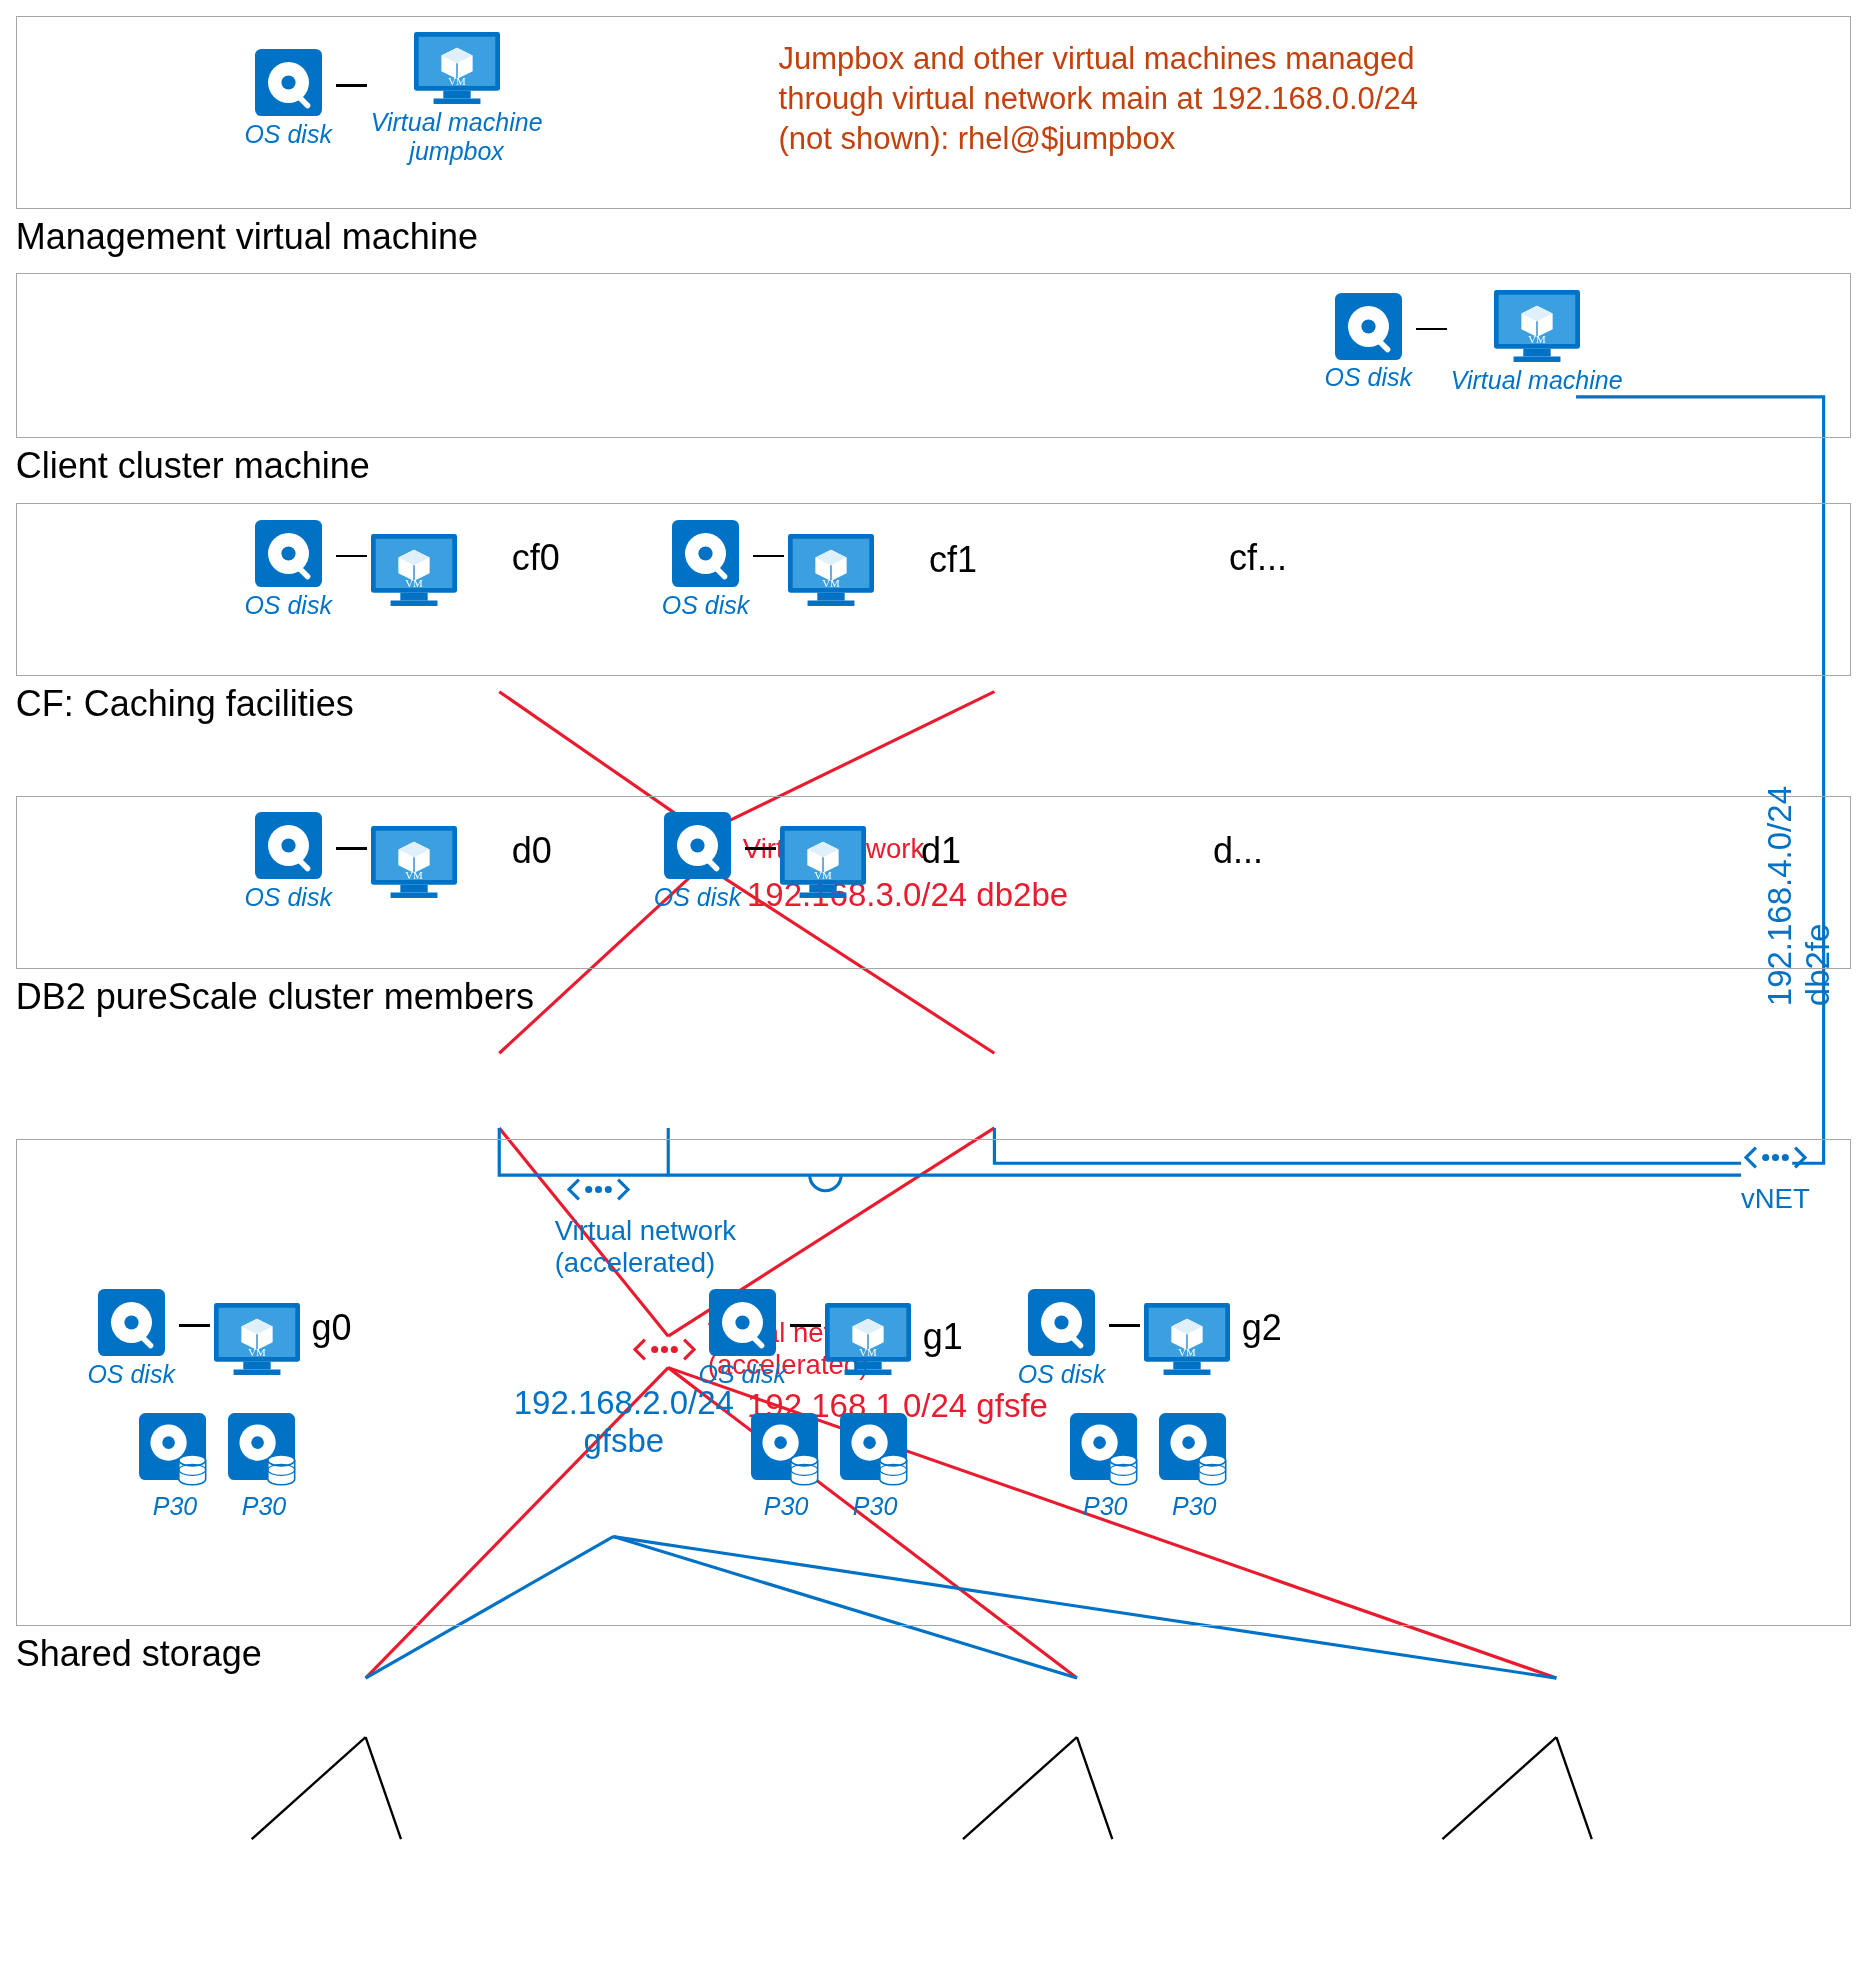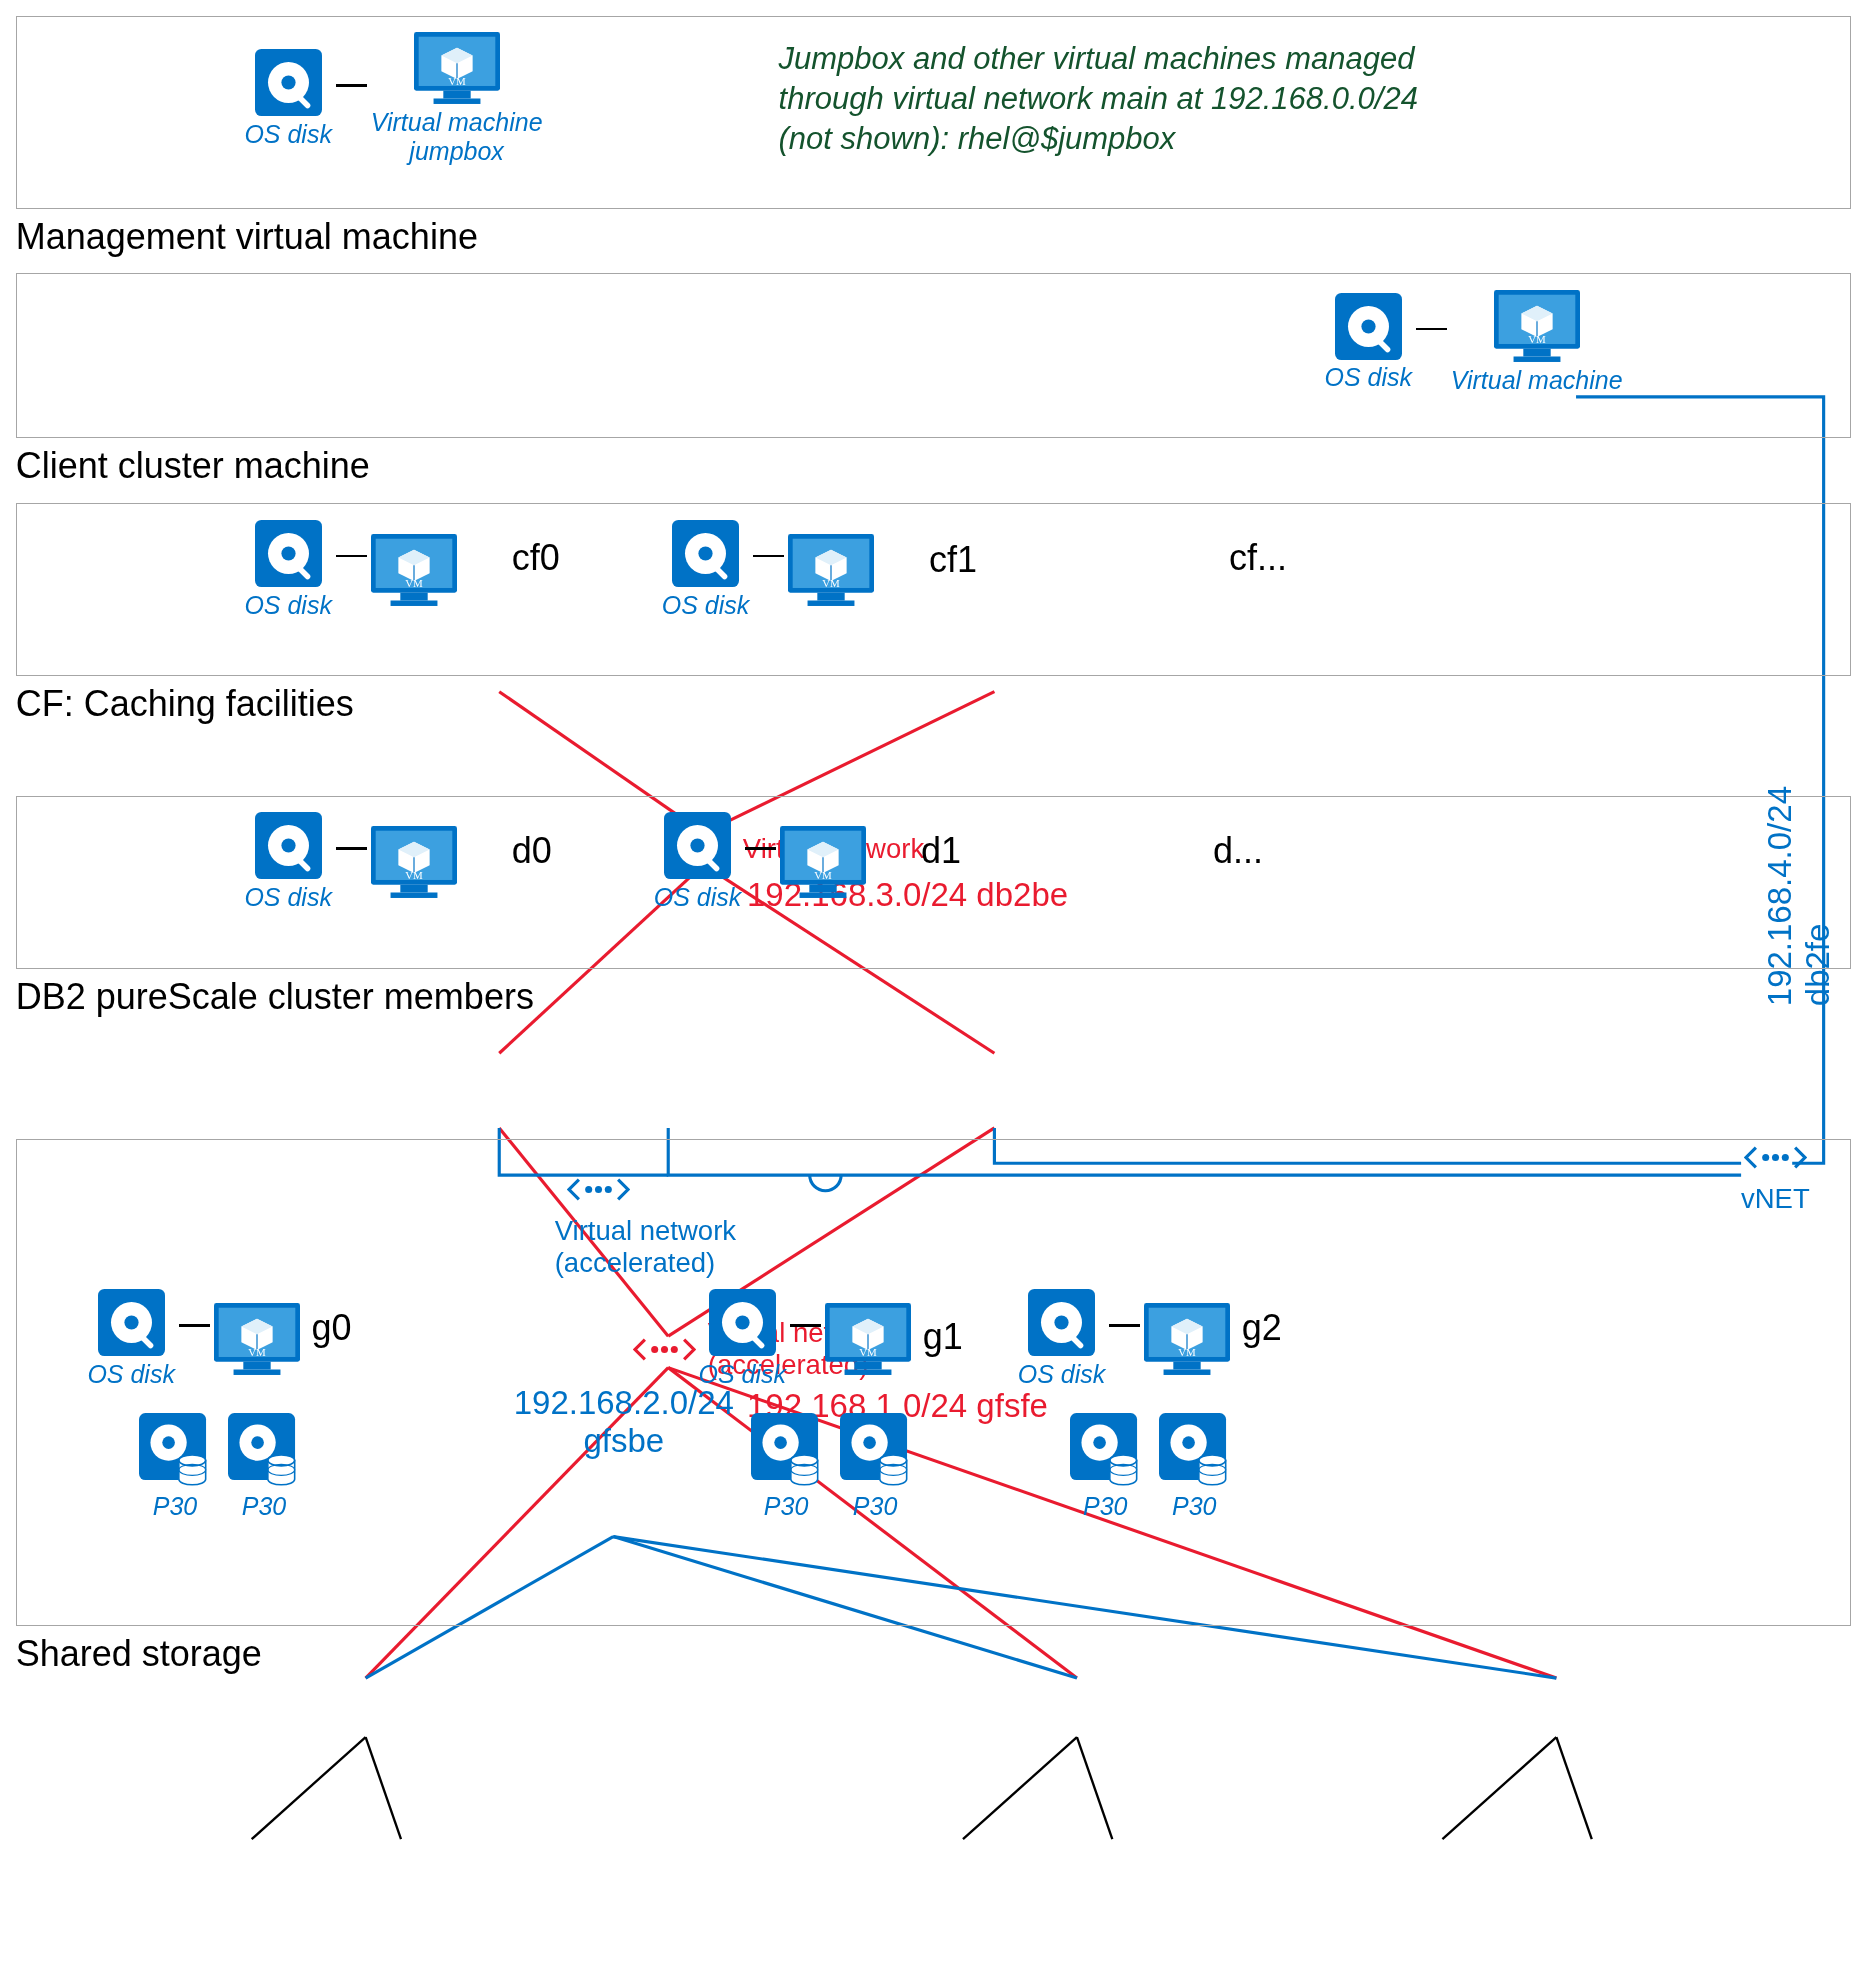--- a/index.html
+++ b/index.html
@@ -84,24 +84,23 @@
     top: 0;
     pointer-events: none;
     z-index: 0;
   }
   .icon-wrap, .node-label, .section-box > *, body > * {
     position: relative;
     z-index: 1;
   }
   .note-text {
     font-size: 31px;
-    color: #14532d;
+    color: #c2410c;
     max-width: 668px;
     line-height: 1.3;
-    font-style: italic;
   }
   .p30-row {
     display: flex;
     gap: 18px;
     margin-top: 23.6px;
   }
   .storage-group {
     display: flex;
     flex-direction: column;
     align-items: center;

